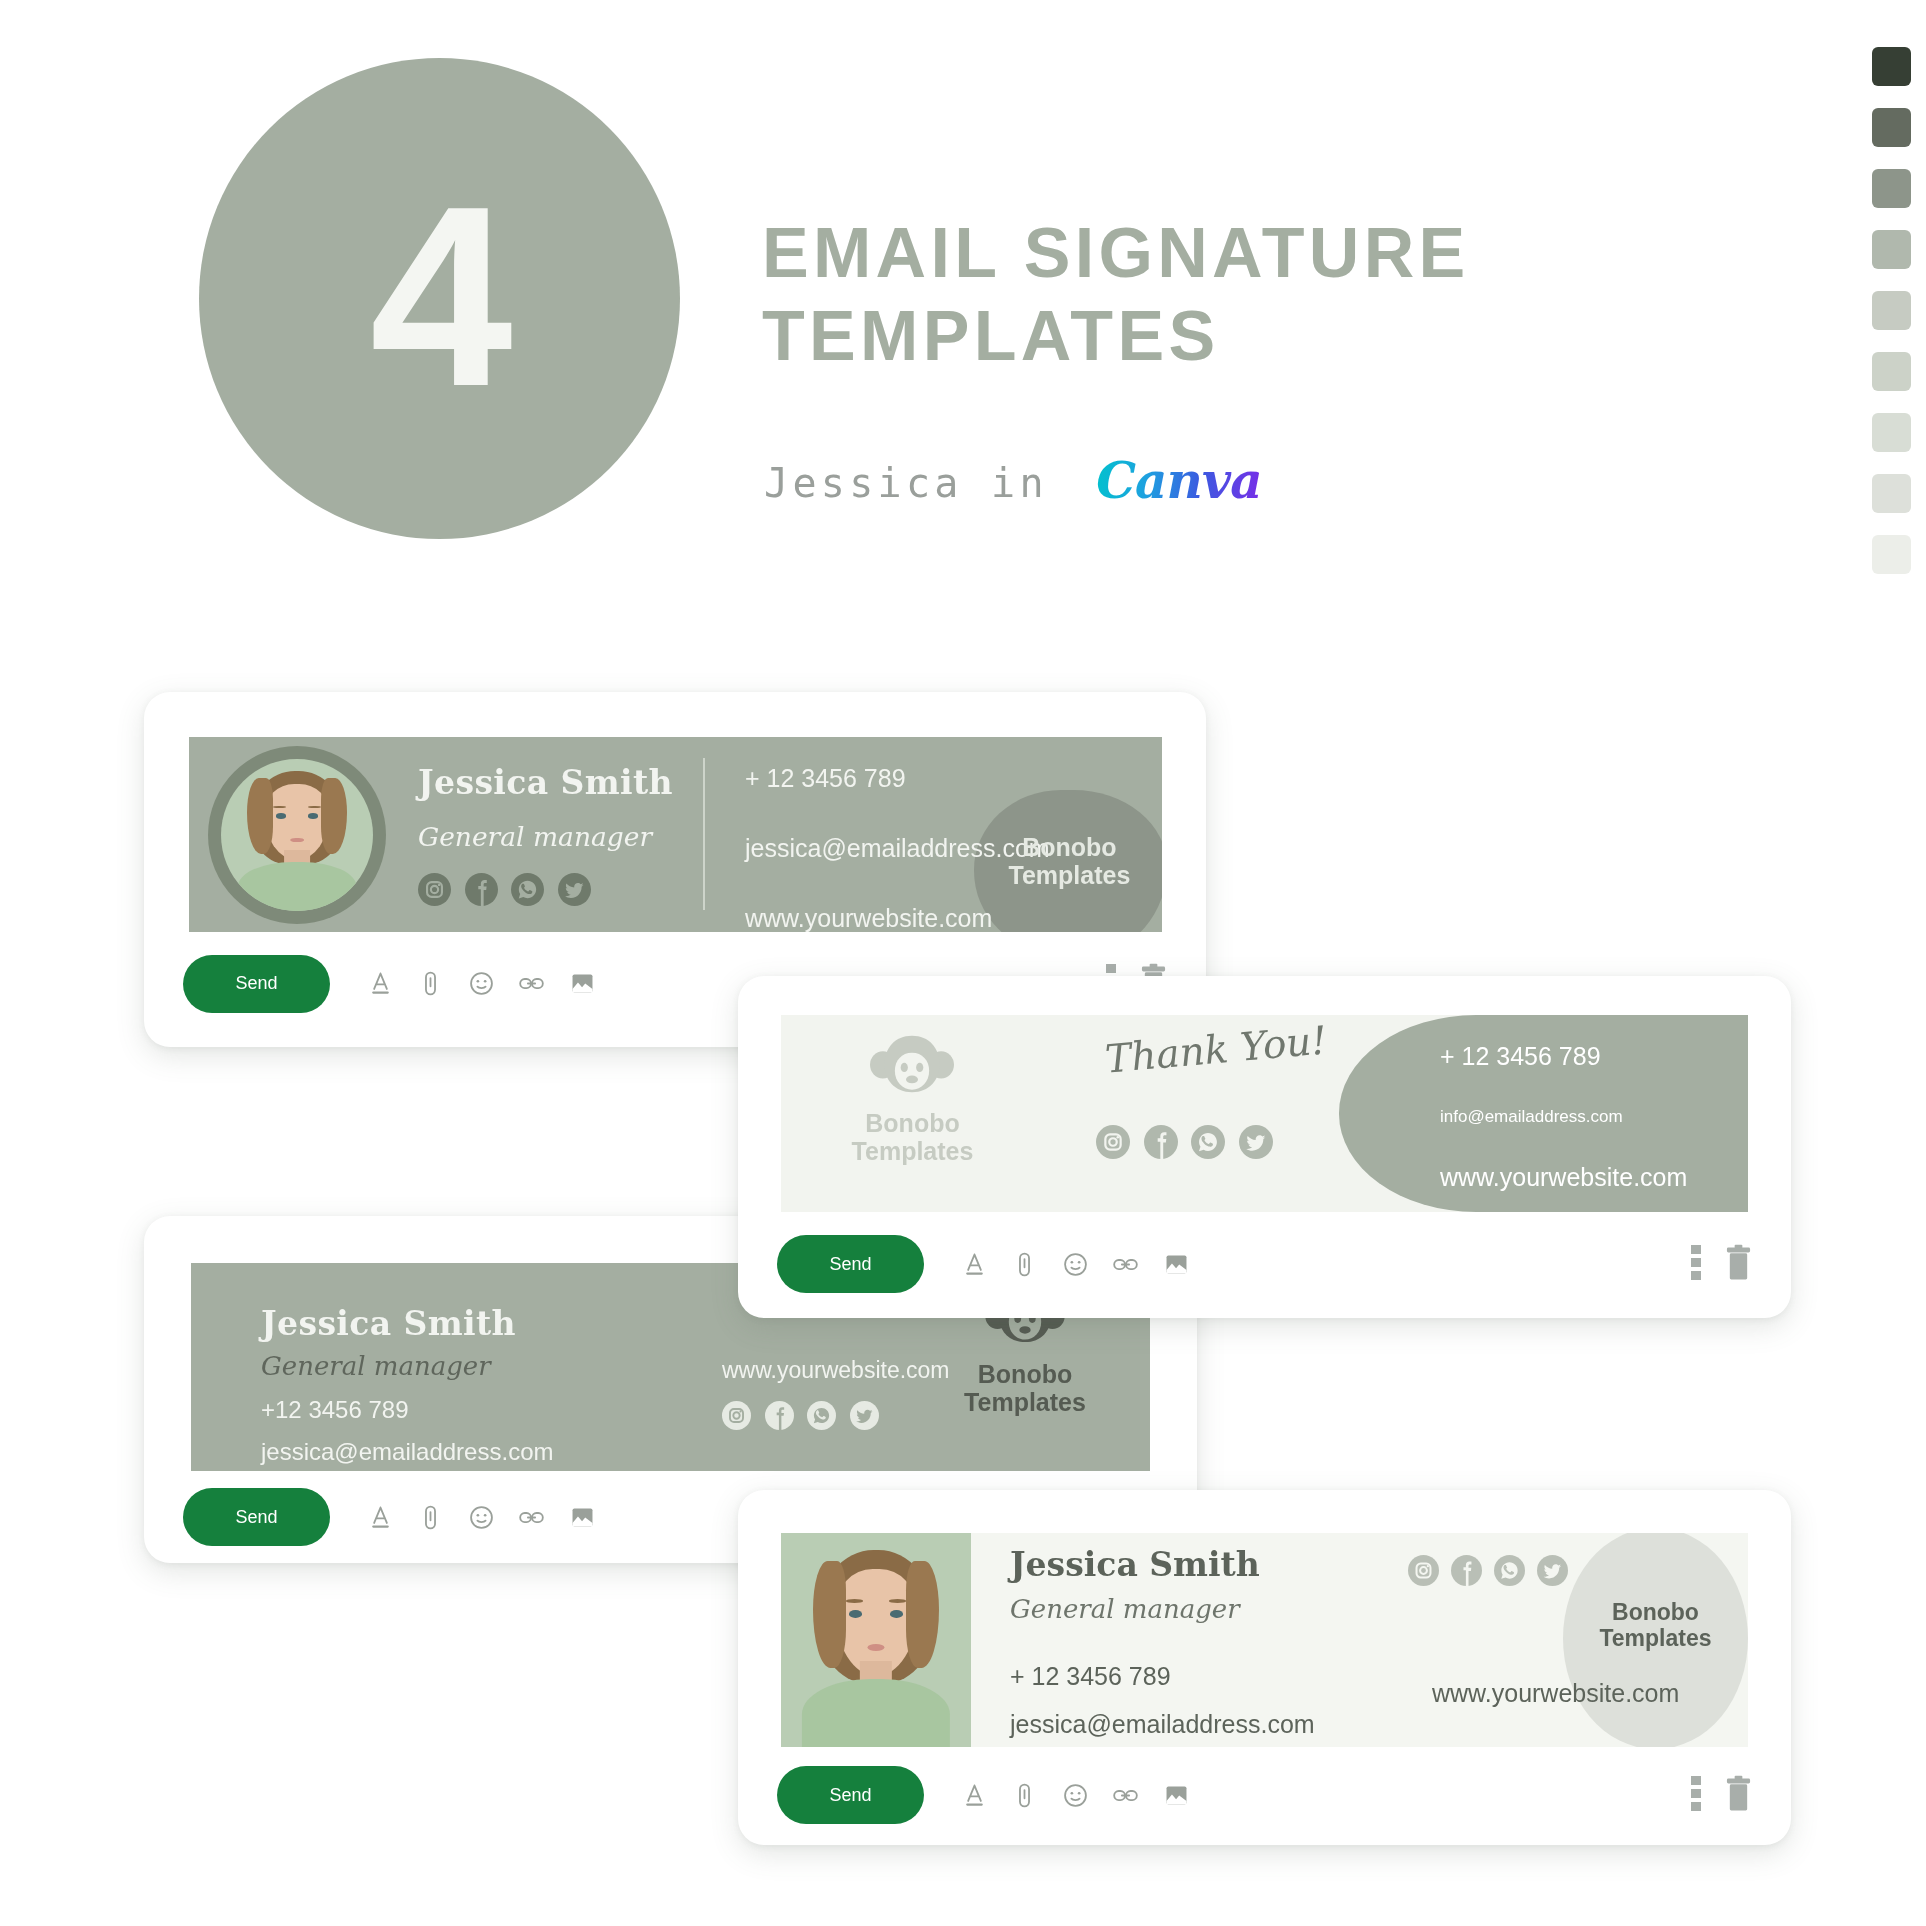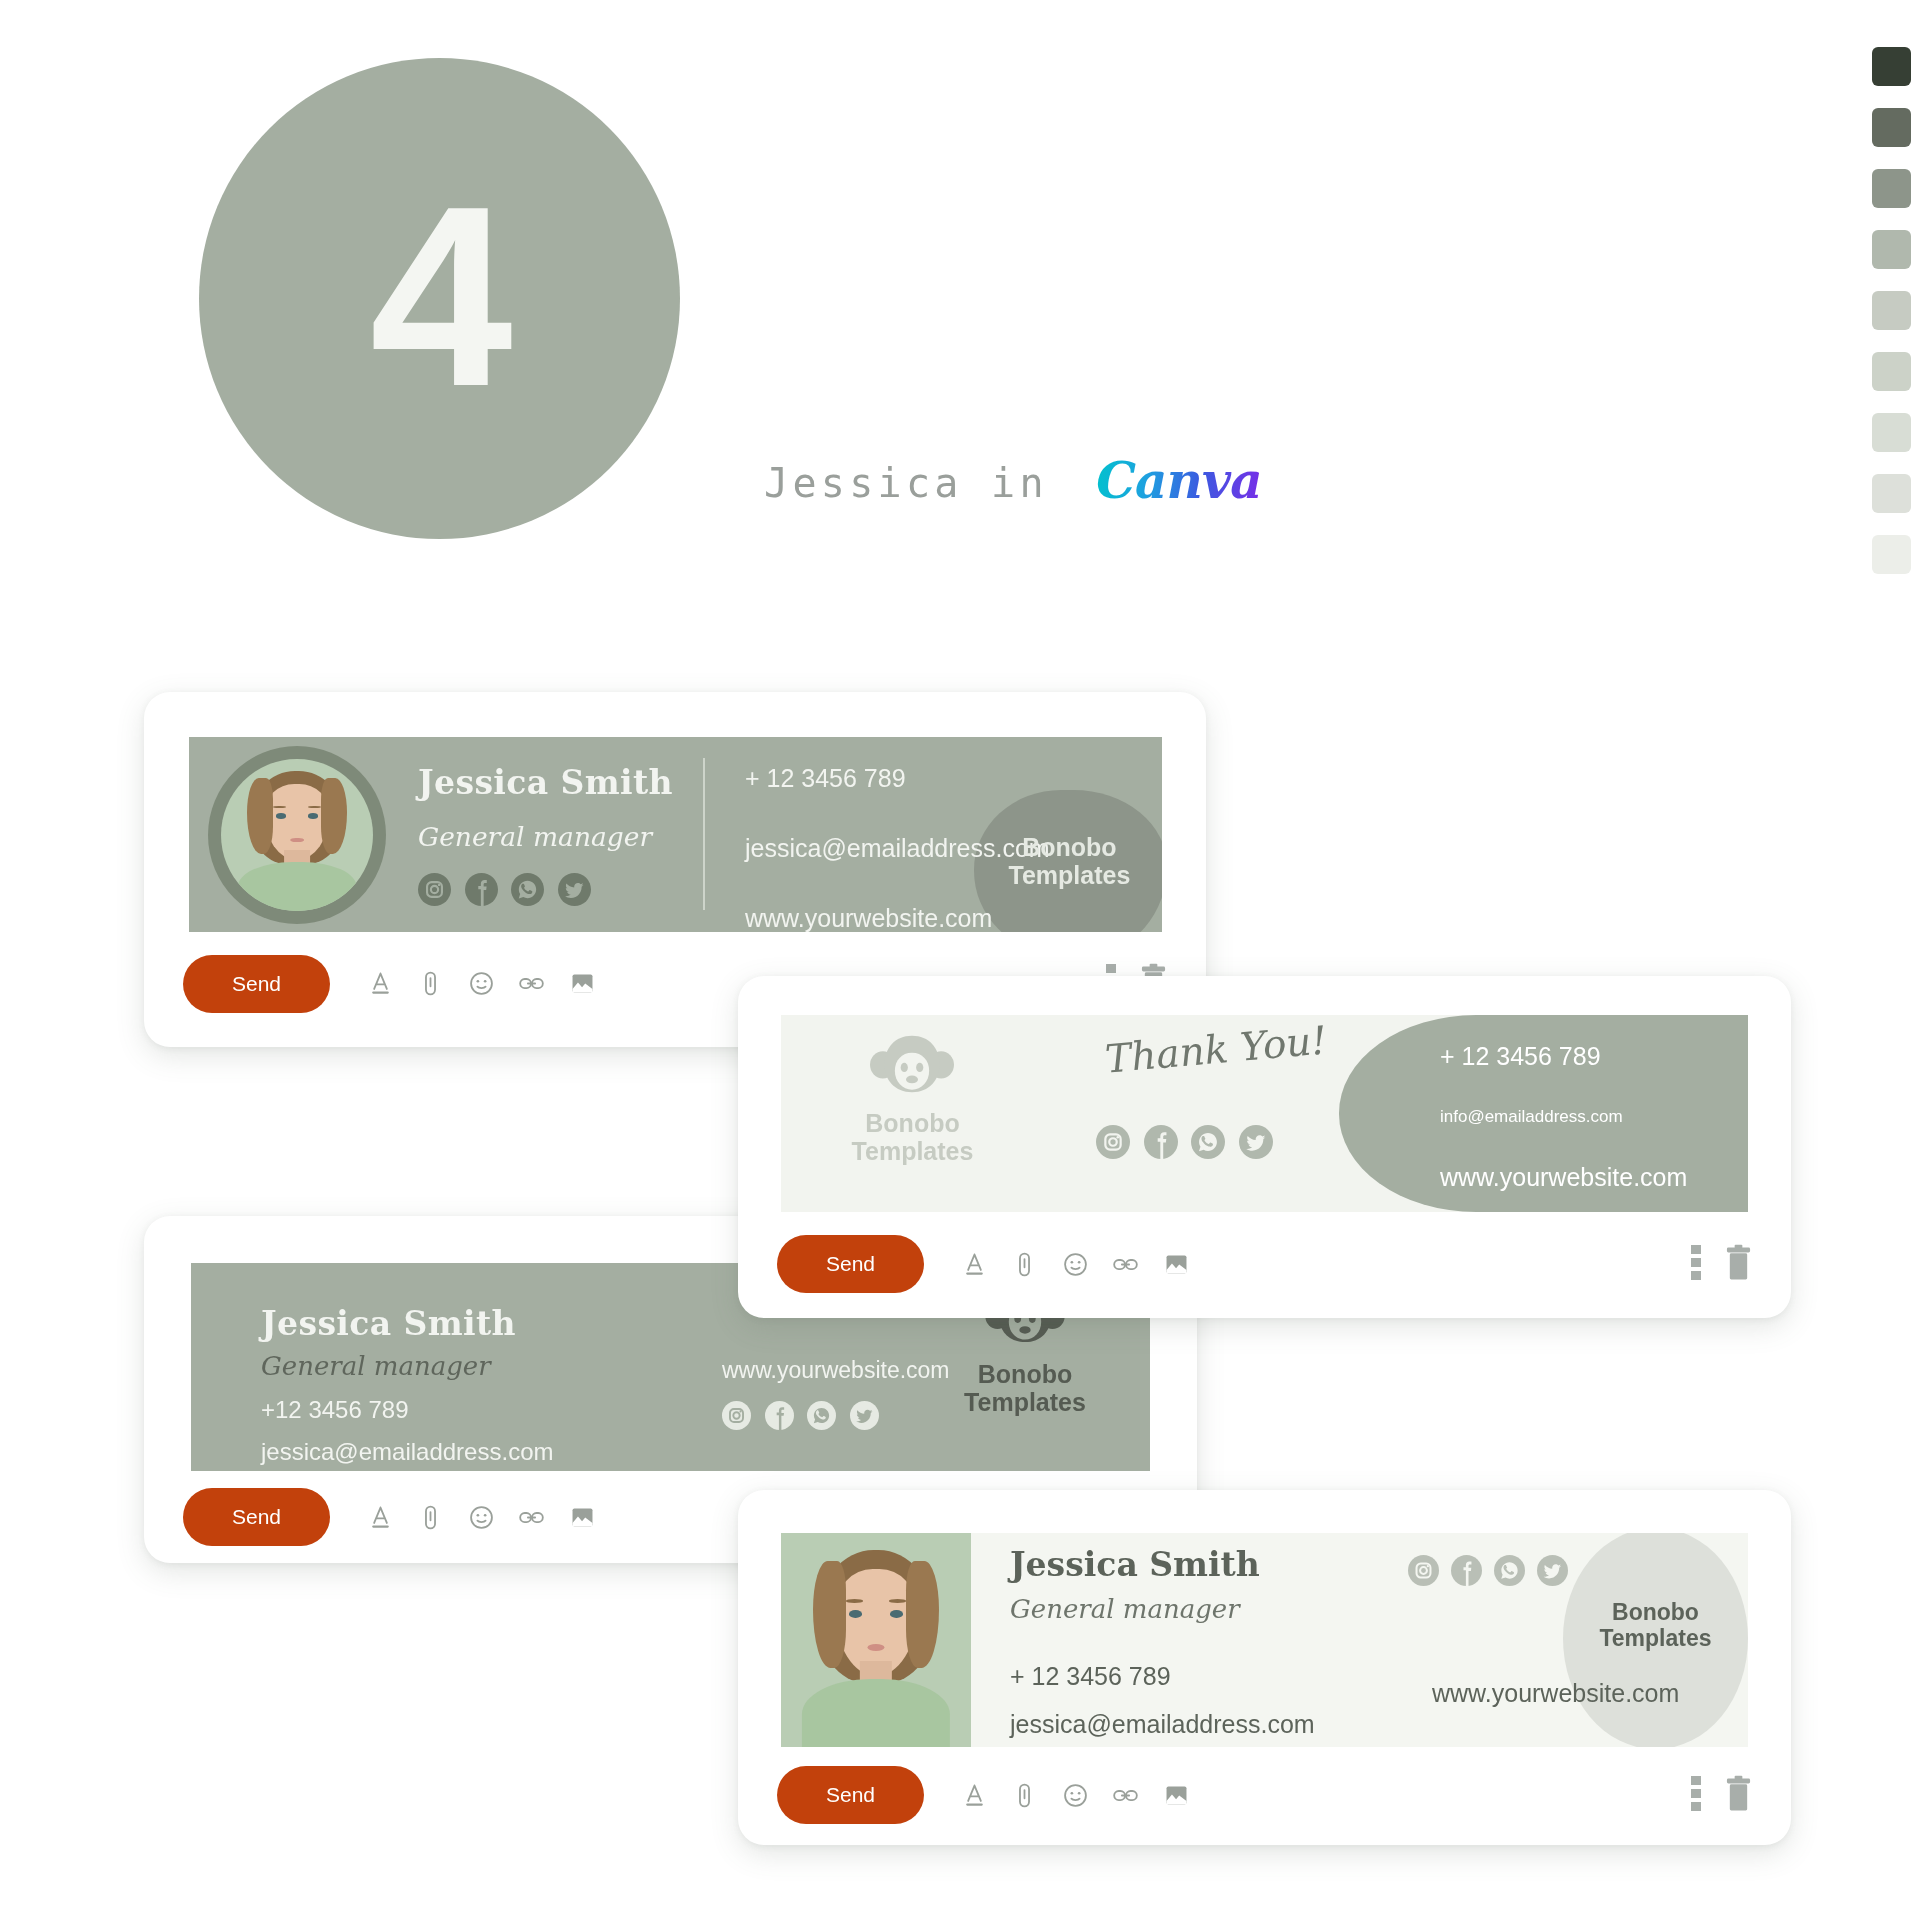--- a/index.html
+++ b/index.html
@@ -117,24 +117,24 @@
     width: 100%;
   }
 
   .mail-toolbar {
     display: flex;
     align-items: center;
     width: 100%;
     padding: 0 39px;
   }
   .send-btn {
-    background: #c2410c;
+    background: #15803d;
     color: #ffffff;
     border-radius: 29px;
-    font-size: 21px;
+    font-size: 18px;
     font-weight: 400;
     display: flex;
     align-items: center;
     justify-content: center;
     width: 147px;
     height: 58px;
     flex: none;
     font-family: "Liberation Sans", sans-serif;
   }
   .tool-icons {
@@ -243,20 +243,24 @@
 </style>
 </head>
 <body>
 
 <div id="stage">
 
   <div class="header-circle">
     <span class="header-number">4</span>
   </div>
 
+  <div class="header-text-wrap">
+    <div class="header-title">EMAIL SIGNATURE</div>
+    <div class="header-title">TEMPLATES</div>
+  </div>
 
   <div class="header-sub">
     <span class="editable-label">Jessica in</span>
     <span class="canva-logo">Canva</span>
   </div>
 
   <div class="swatch-col">
     <div class="swatch" style="background:#363f34"></div>
     <div class="swatch" style="background:#646b60"></div>
     <div class="swatch" style="background:#8d958a"></div>

